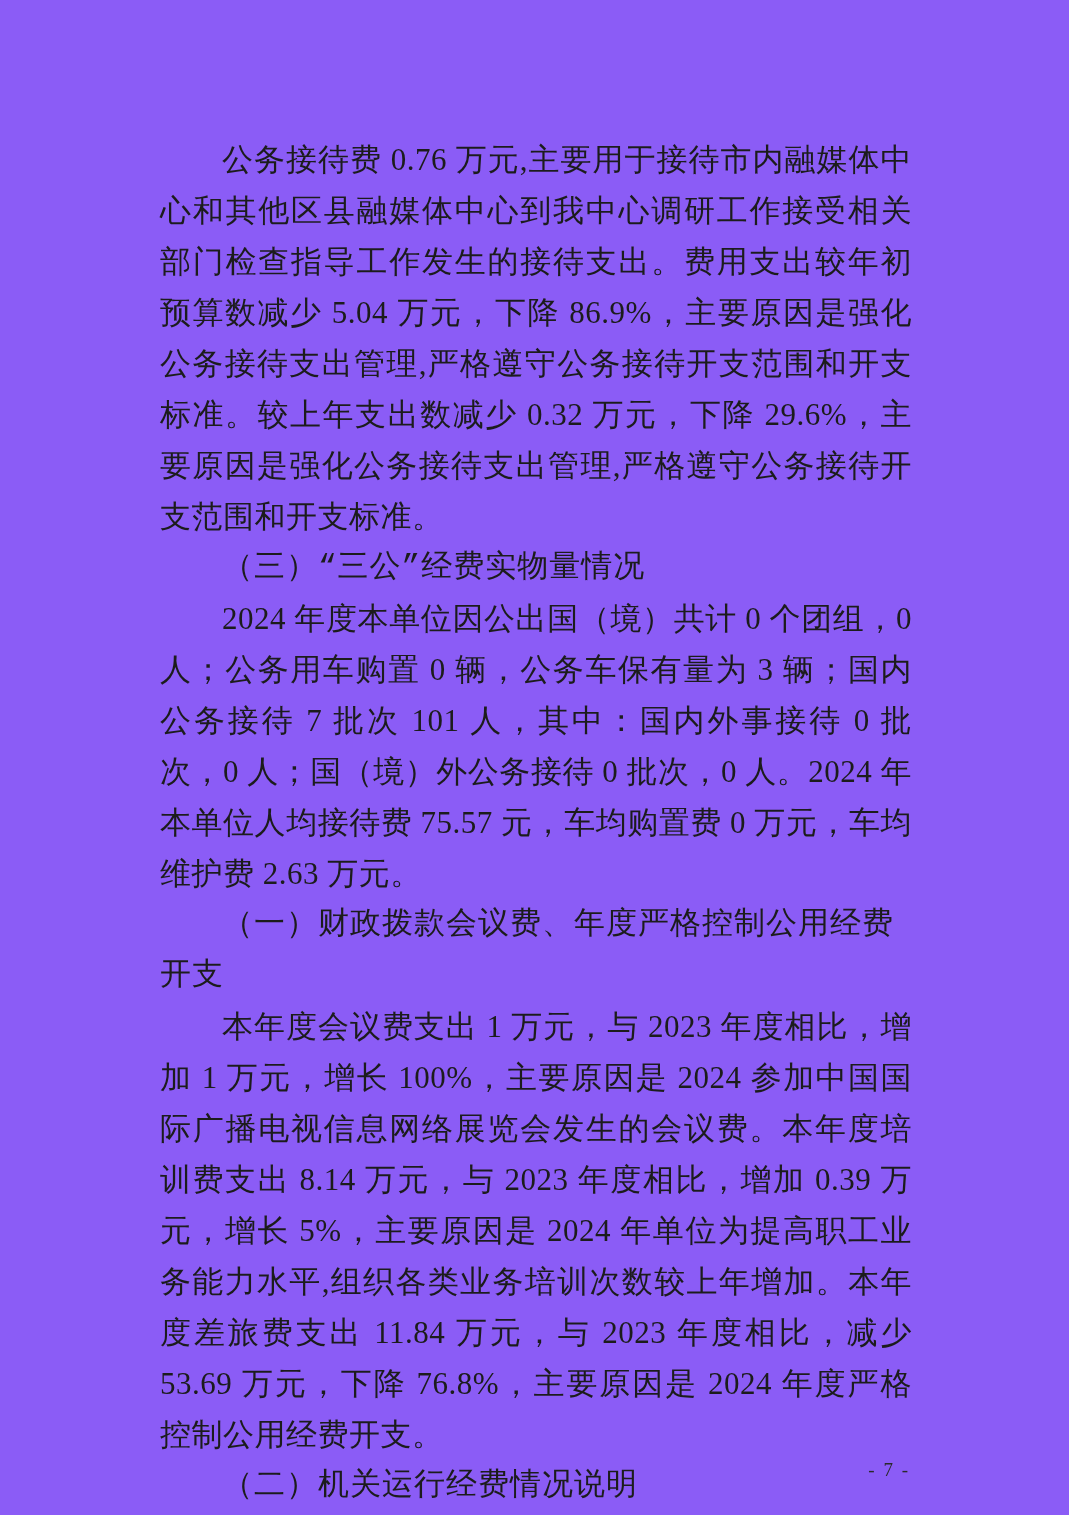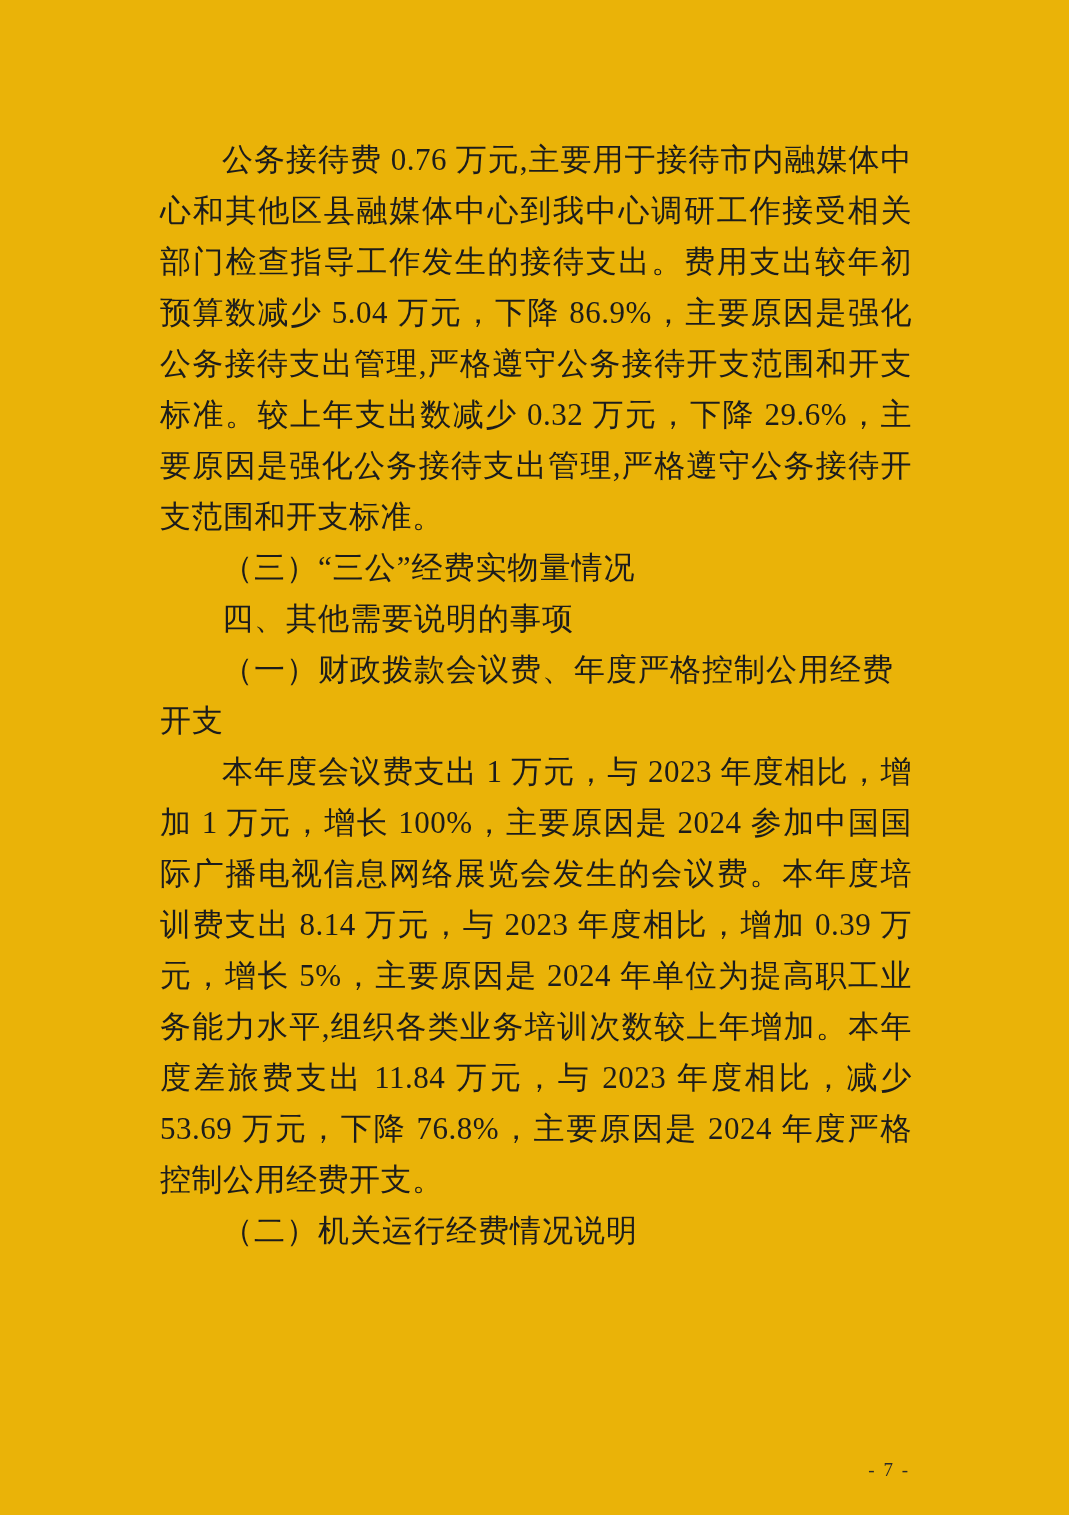--- a/index.html
+++ b/index.html
@@ -4,21 +4,21 @@
 <style>
   html, body {
     margin: 0;
     padding: 0;
     background: #ffffff;
   }
   .page {
     position: relative;
     width: 1069px;
     height: 1515px;
-    background: #eab308;
+    background: #8b5cf6;
     overflow: hidden;
     font-family: "Liberation Serif", serif;
     color: #1c1c1c;
   }
   .content {
     position: absolute;
     left: 160px;
     top: 134px;
     width: 752px;
   }
@@ -31,21 +31,21 @@
     line-height: 51px;
     text-indent: 62px;
     font-weight: normal;
   }
   .body-par {
     font-family: "Liberation Serif", serif;
     text-align: justify;
     letter-spacing: 0.5px;
   }
   .heading-kai {
-    font-family: Liberation Serif, serif;
+    font-family: Liberation Mono, monospace;
     font-weight: bold;
     letter-spacing: 1px;
   }
   .heading-hei {
     font-family: "Liberation Sans", sans-serif;
     font-weight: bold;
     font-size: 32px;
     letter-spacing: 1px;
   }
   .page-number {
@@ -59,19 +59,19 @@
     letter-spacing: 2px;
   }
 </style>
 </head>
 <body>
 
 <div class="page">
   <div class="content">
     <p class="body-par">公务接待费 0.76 万元,主要用于接待市内融媒体中心和其他区县融媒体中心到我中心调研工作接受相关部门检查指导工作发生的接待支出。费用支出较年初预算数减少 5.04 万元，下降 86.9%，主要原因是强化公务接待支出管理,严格遵守公务接待开支范围和开支标准。较上年支出数减少 0.32 万元，下降 29.6%，主要原因是强化公务接待支出管理,严格遵守公务接待开支范围和开支标准。</p>
     <h3 class="heading-kai">（三）“三公”经费实物量情况</h3>
-    <h2 class="heading-hei">四、其他需要说明的事项</h2>
+    <p class="body-par">2024 年度本单位因公出国（境）共计 0 个团组，0 人；公务用车购置 0 辆，公务车保有量为 3 辆；国内公务接待 7 批次 101 人，其中：国内外事接待 0 批次，0 人；国（境）外公务接待 0 批次，0 人。2024 年本单位人均接待费 75.57 元，车均购置费 0 万元，车均维护费 2.63 万元。</p>
     <h3 class="heading-kai">（一）财政拨款会议费、年度严格控制公用经费开支</h3>
     <p class="body-par">本年度会议费支出 1 万元，与 2023 年度相比，增加 1 万元，增长 100%，主要原因是 2024 参加中国国际广播电视信息网络展览会发生的会议费。本年度培训费支出 8.14 万元，与 2023 年度相比，增加 0.39 万元，增长 5%，主要原因是 2024 年单位为提高职工业务能力水平,组织各类业务培训次数较上年增加。本年度差旅费支出 11.84 万元，与 2023 年度相比，减少 53.69 万元，下降 76.8%，主要原因是 2024 年度严格控制公用经费开支。</p>
     <h3 class="heading-kai">（二）机关运行经费情况说明</h3>
   </div>
   <div class="page-number">- 7 -</div>
 </div>
 
 </body></html>

